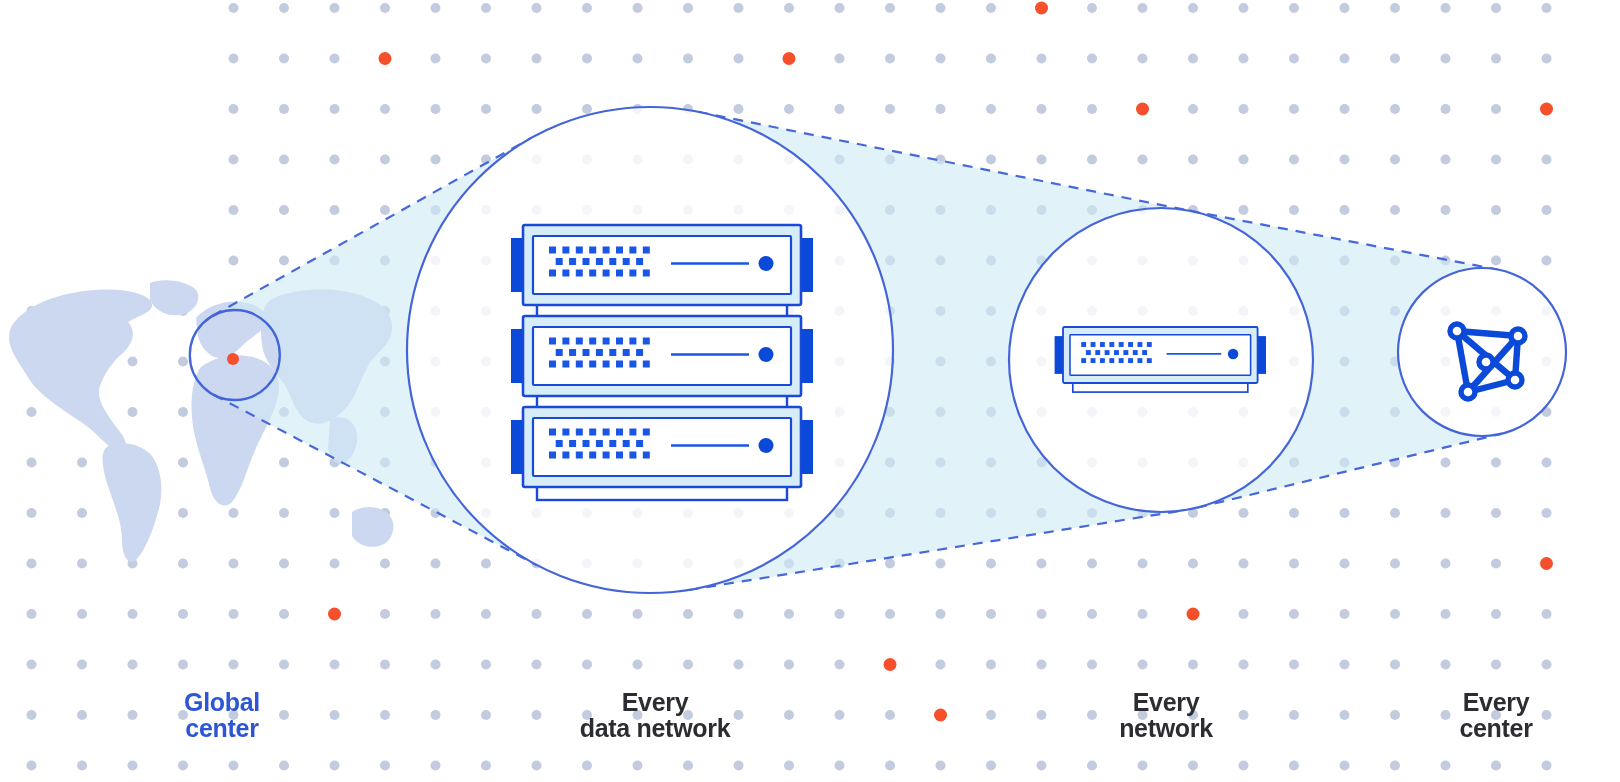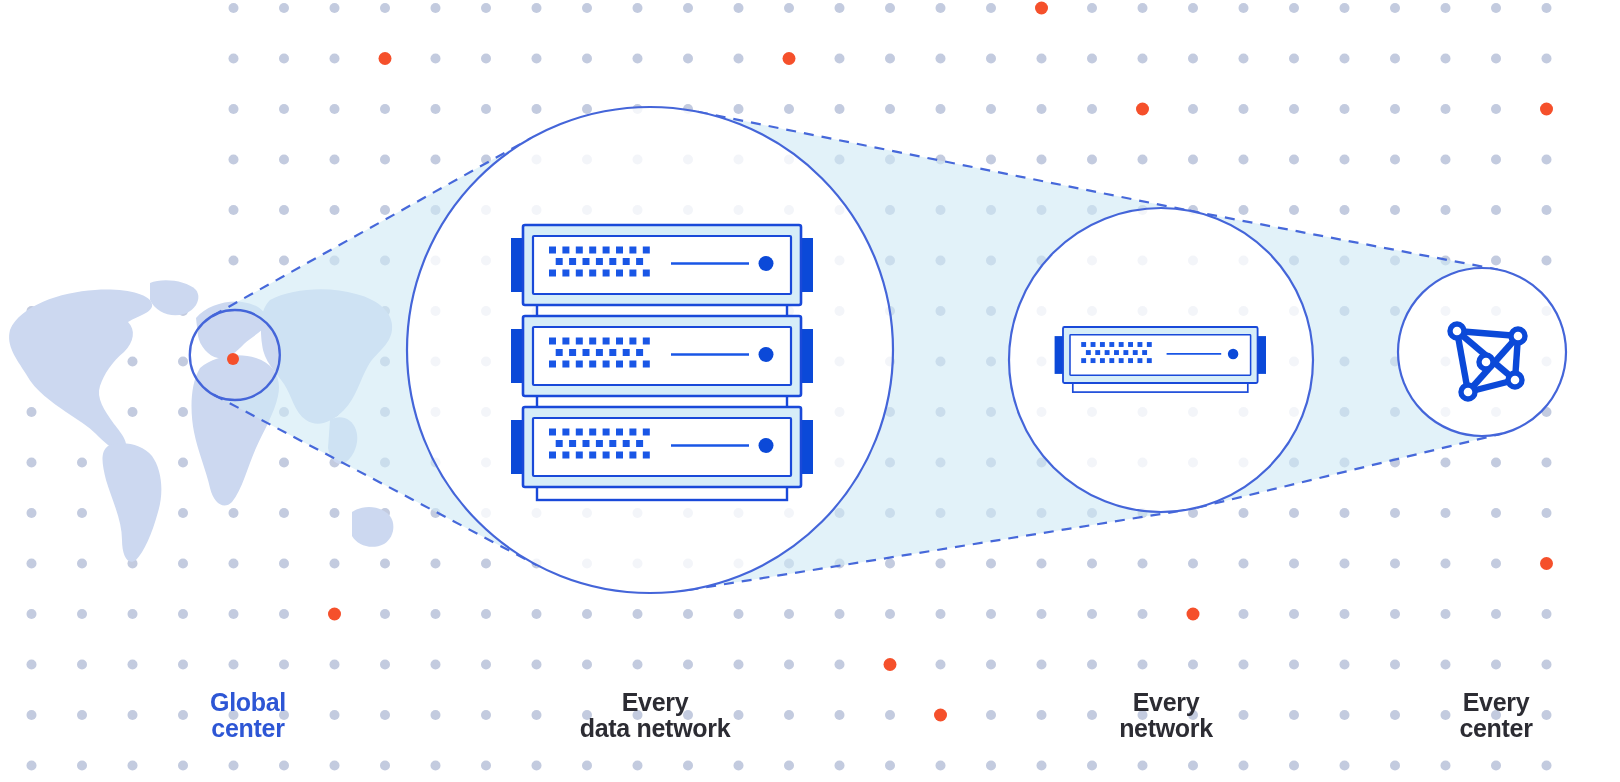--- a/index.html
+++ b/index.html
@@ -578,21 +578,21 @@
       <g stroke-width="5.4" fill="#ffffff" stroke="#0b49d8">
         <circle cx="11" cy="13" r="7"></circle>
         <circle cx="72" cy="18" r="7"></circle>
         <circle cx="69" cy="62" r="7"></circle>
         <circle cx="22" cy="74" r="7"></circle>
         <circle cx="40" cy="44" r="7"></circle>
       </g>
     </g>
   </svg>
 
-  <div class="label" style="left: 248px; top: 690px; color: rgb(45, 86, 213);">
+  <div class="label" style="left: 222px; top: 690px; color: rgb(45, 86, 213);">
     <div>Global</div>
     <div>center</div>
   </div>
   <div class="label" style="left: 655px; top: 690px; color: rgb(44, 44, 51);">
     <div>Every</div>
     <div>data network</div>
   </div>
   <div class="label" style="left: 1166px; top: 690px; color: rgb(44, 44, 51);">
     <div>Every</div>
     <div>network</div>

